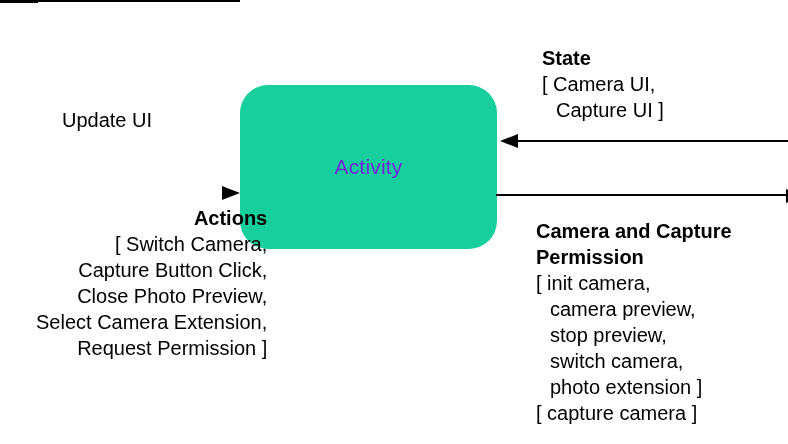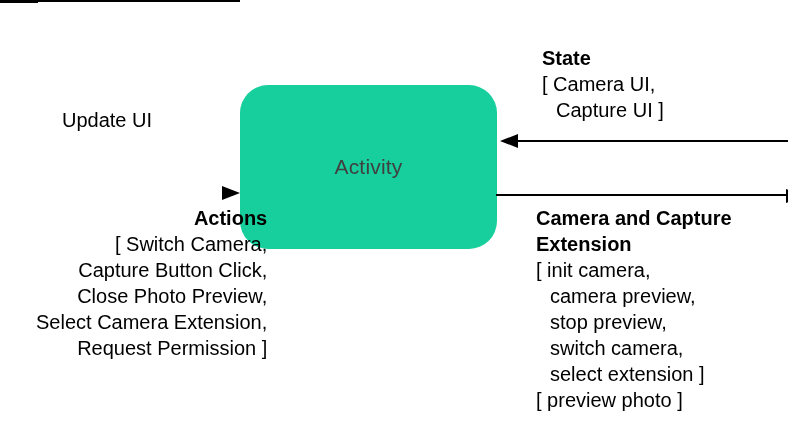--- a/index.html
+++ b/index.html
@@ -26,21 +26,21 @@
     position: absolute;
     left: 240px; top: 85px;
     width: 257px; height: 164px;
     border-radius: 28px;
     background: #17ce9d;
     display: flex;
     align-items: center;
     justify-content: center;
   }
   .node-label {
-    color: #404040;
+    color: #6d28d9;
     font-size: 21px;
     font-weight: 400;
     letter-spacing: 0.2px;
   }
   .hline {
     position: absolute;
     height: 2px;
     background: #000000;
   }
   .line-update-ui { left: 0; top: 139; width: 240px; }
@@ -65,21 +65,21 @@
     font-size: 20px;
     line-height: 26px;
     white-space: nowrap;
   }
   .label-block .heading { font-weight: 700; }
   .label-block .indent { padding-left: 14px; }
 
   .lbl-update-ui { left: 62px; top: 107px; font-weight: 400; }
   .lbl-actions   { left: 22px; top: 205px; text-align: right; }
   .lbl-state     { left: 542px; top: 45px; }
-  .lbl-camera    { left: 536px; top: 205px; }
+  .lbl-camera    { left: 536px; top: 218px; }
 </style>
 </head>
 <body>
 
 <div id="canvas">
 
   <div class="crop-bar"></div>
 
   <div class="node">
     <span class="node-label">Activity</span>
@@ -104,22 +104,22 @@
   <div class="label-block lbl-state">
     <div class="heading">State</div>
     <div>[ Camera UI,</div>
     <div class="indent">Capture UI ]</div>
   </div>
 
   <div class="hline line-camera"></div>
   <div class="arrowhead ah-right ah-camera"></div>
   <div class="label-block lbl-camera">
     <div class="heading">Camera and Capture</div>
-    <div class="heading">Extension</div>
+    <div class="heading">Permission</div>
     <div>[ init camera,</div>
     <div class="indent">camera preview,</div>
     <div class="indent">stop preview,</div>
     <div class="indent">switch camera,</div>
-    <div class="indent">select extension ]</div>
-    <div>[ preview photo ]</div>
+    <div class="indent">photo extension ]</div>
+    <div>[ capture camera ]</div>
   </div>
 
 </div>
 
 </body></html>

